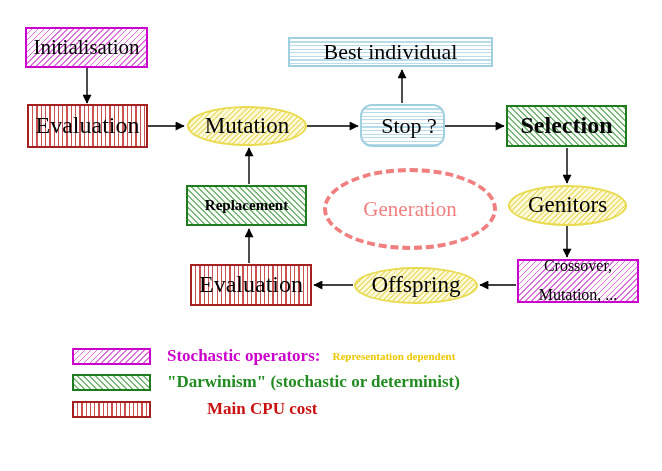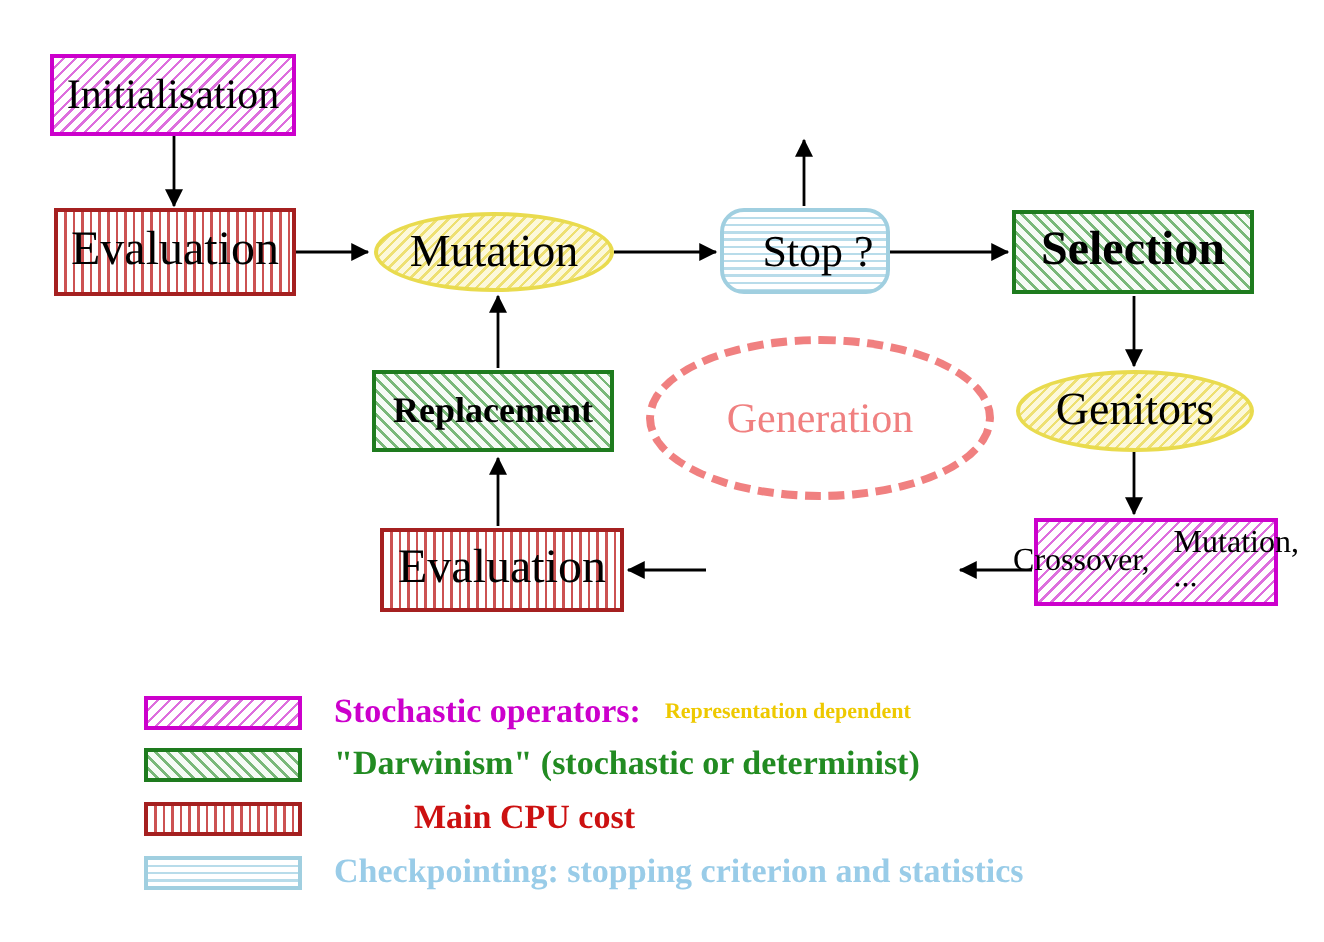--- a/index.html
+++ b/index.html
@@ -16,21 +16,21 @@
              border:2px solid #a52020;}
   .hatch-cyan{background:repeating-linear-gradient(180deg,#ffffff 0px,#ffffff 2.4px,#b8dcea 2.4px,#b8dcea 3.6px);
               border:2px solid #a0cfe0;}
   .hatch-yellow{background:repeating-linear-gradient(135deg,#fcf8da 0px,#fcf8da 2.4px,#eee072 2.4px,#eee072 3.8px);
                 border:2px solid #e9db4e;}
   .ellipse{border-radius:50%;}
   .rounded{border-radius:12px;}
   .dashed-ellipse{position:absolute;border:4px dashed #f08080;border-radius:50%;
                   display:flex;align-items:center;justify-content:center;
                   color:#f08080;box-sizing:border-box;}
-  .crossbox{flex-direction:row;gap:12px;}
+  .crossbox{flex-direction:column;gap:12px;}
   .legend-row{position:absolute;left:27px;display:flex;align-items:center;height:20px;margin-left:45px;}
   .swatch{display:inline-block;width:79px;height:17px;box-sizing:border-box;}
   .legend-text{font-size:17px;font-weight:bold;margin-left:16px;white-space:nowrap;}
   .legend-text2{font-size:11px;font-weight:bold;margin-left:12px;white-space:nowrap;text-align:right;}
   .c-magenta{color:#cc00cc;}
   .c-gold{color:#eec900;}
   .c-green{color:#228b22;}
   .c-red{color:#cc1111;}
   .c-lblue{color:#99cce8;}
 </style>
@@ -57,36 +57,38 @@
     <line x1="249" y1="263" x2="249" y2="229" stroke="#000" stroke-width="1.4" marker-end="url(#ah)"></line>
     <line x1="249" y1="184" x2="249" y2="148" stroke="#000" stroke-width="1.4" marker-end="url(#ah)"></line>
   </svg>
 
   <div class="node hatch-magenta" style="left:25px;top:27px;width:123px;height:41px;font-size:21px;">Initialisation</div>
 
   <div class="node hatch-red" style="left:27px;top:104px;width:121px;height:44px;font-size:24px;">Evaluation</div>
 
   <div class="node hatch-yellow ellipse" style="left:187px;top:106px;width:120px;height:40px;font-size:23px;">Mutation</div>
 
+  <div class="node hatch-cyan" style="left:288px;top:37px;width:205px;height:30px;font-size:22px;">Best individual</div>
 
   <div class="node hatch-cyan rounded" style="left:360px;top:104px;width:85px;height:43px;font-size:22px;padding-left:13px;">Stop ?</div>
 
   <div class="node hatch-green" style="left:506px;top:105px;width:121px;height:42px;font-size:24px;">Selection</div>
 
   <div class="node hatch-yellow ellipse" style="left:508px;top:185px;width:119px;height:41px;font-size:23px;">Genitors</div>
 
   <div class="node hatch-magenta crossbox" style="left:517px;top:259px;width:122px;height:44px;font-size:16px;">
     <div>Crossover,</div>
     <div>Mutation, ...</div>
   </div>
 
+  <div class="node hatch-yellow ellipse" style="left:354px;top:267px;width:124px;height:37px;font-size:23px;">Offspring</div>
 
   <div class="node hatch-red" style="left:190px;top:264px;width:122px;height:42px;font-size:24px;">Evaluation</div>
 
-  <div class="node hatch-green" style="left:186px;top:185px;width:121px;height:41px;font-size:18px;">Replacement</div>
+  <div class="node hatch-green" style="left:186px;top:185px;width:121px;height:41px;font-size:15px;">Replacement</div>
 
   <div class="dashed-ellipse" style="left:323px;top:168px;width:174px;height:82px;font-size:21px;">
     <span>Generation</span>
   </div>
 
   <div class="legend-row" style="top:346px;">
     <span class="swatch hatch-magenta"></span>
     <span class="legend-text c-magenta">Stochastic operators:</span>
     <span class="legend-text2 c-gold">Representation dependent</span>
   </div>
@@ -94,18 +96,14 @@
   <div class="legend-row" style="top:372px;">
     <span class="swatch hatch-green"></span>
     <span class="legend-text c-green">"Darwinism" (stochastic or determinist)</span>
   </div>
 
   <div class="legend-row" style="top:399px;gap:40px;">
     <span class="swatch hatch-red"></span>
     <span class="legend-text c-red">Main CPU cost</span>
   </div>
 
-  <div class="legend-row" style="top:426px;">
-    <span class="swatch hatch-cyan"></span>
-    <span class="legend-text c-lblue">Checkpointing: stopping criterion and statistics</span>
-  </div>
 
 </div>
 
 </body></html>

